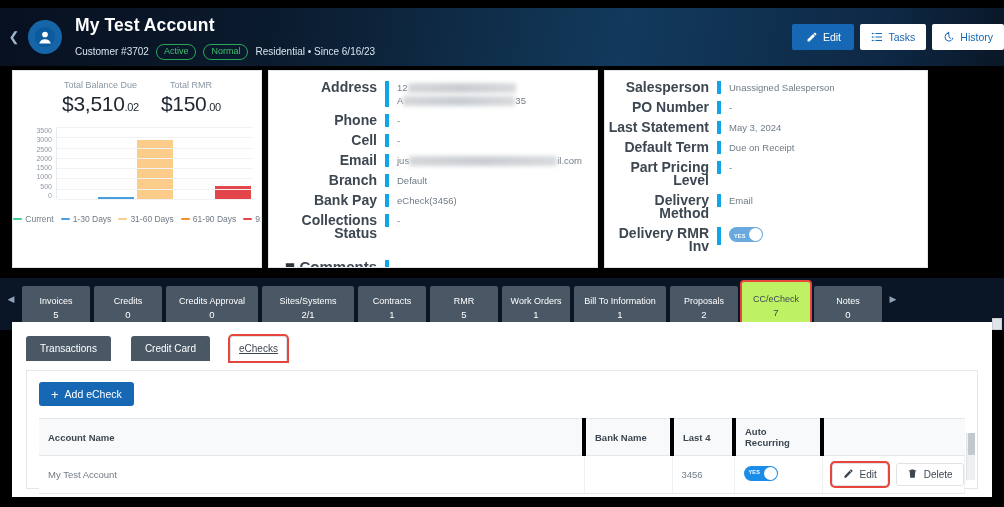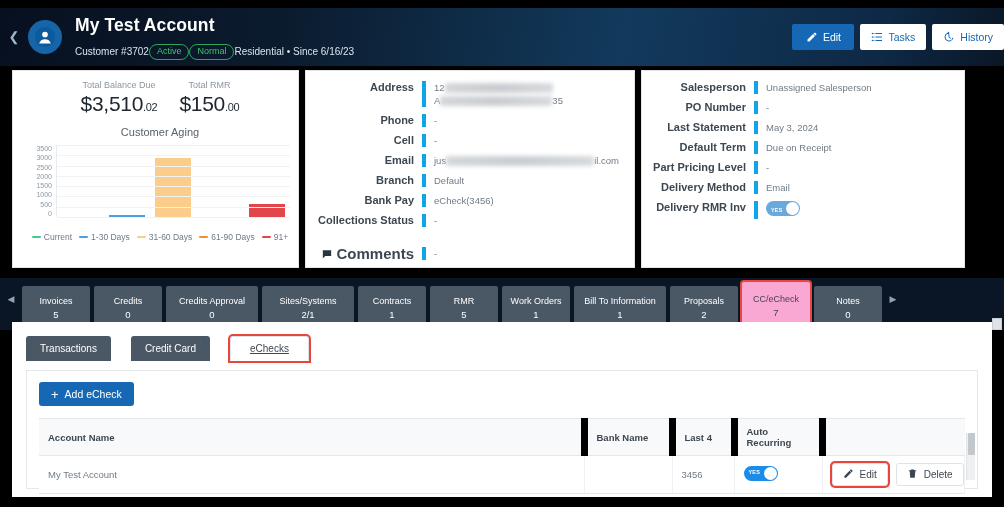--- a/index.html
+++ b/index.html
@@ -35,21 +35,21 @@
     flex: 0 0 34px;
   }
   .avatar svg { display: block; }
   .hdr-text { margin-left: 13px; }
   .hdr-title {
     color: #ffffff; font-size: 17.5px; font-weight: bold;
     letter-spacing: .1px; line-height: 20px;
   }
   .hdr-sub {
     margin-top: 9px;
-    display: flex; align-items: center; 
+    display: flex; align-items: center; gap: 7px;
     color: #d7e3ee; font-size: 10px; line-height: 13px;
   }
   .pill {
     border: 1px solid #2aa65a; color: #3ec46f;
     border-radius: 9px; padding: 1px 7px 2px;
     font-size: 9px; line-height: 11px;
   }
   .hdr-meta { color: #d7e3ee; font-size: 10px; }
 
   .hdr-actions {
@@ -69,21 +69,21 @@
   
   .cards {
     position: absolute; left: 12px; top: 70px;
     width: 980px; height: 198px;
     display: flex; gap: 6px;
   }
   .card {
     background: #fff; border: 1px solid #e2e6ea;
     position: relative; overflow: hidden;
   }
-  .card-aging { width: 287px; padding-left: 9px; }
+  .card-aging { width: 250px; padding-left: 9px; }
   .card-mid { width: 330px; }
   .card-right { width: 324px; }
 
   
   .totals {
     display: flex; justify-content: center; gap: 22px;
     padding-top: 8px;
   }
   .tot-label { color: #8b97a3; font-size: 9px; text-align: center; line-height: 12px; }
   .tot-amt { color: #1d262f; font-size: 21px; font-weight: normal; text-align: center; line-height: 26px; letter-spacing: -.3px;}
@@ -113,21 +113,21 @@
     gap: 7px; margin-top: 7px; flex-wrap: nowrap;
   }
   .lg { display: flex; align-items: center; gap: 3px; color: #6f7a85; font-size: 8.5px; white-space: nowrap;}
   .lg i { display: block; width: 9px; height: 2px; border-radius: 1px; }
 
   
   .detail { padding: 10px 8px 0 0; }
   .drow { display: flex; align-items: flex-start; margin-bottom: 7px; }
   .dlabel {
     width: 116px; text-align: right; padding-right: 8px;
-    color: #3d4751; font-size: 11px; font-weight: bold; line-height: 13px;
+    color: #3d4751; font-size: 14px; font-weight: bold; line-height: 13px;
     flex: 0 0 116px;
   }
   .card-right .dlabel { width: 112px; flex: 0 0 112px; }
   .dval {
     border-left: 4px solid #0ea5e9; padding-left: 8px;
     color: #707b86; font-size: 9.5px; line-height: 13px;
     min-height: 13px; flex: 1;
     position: relative;
   }
   .redact {
@@ -172,21 +172,21 @@
     background: #4a5866; color: #ffffff;
     width: 68px; height: 44px;
     display: flex; flex-direction: column; align-items: center; justify-content: center;
     border-radius: 2px 2px 0 0; cursor: pointer;
     font-size: 9px; line-height: 12px; text-align: center;
     padding: 0 3px;
   }
   .tab .tnum { margin-top: 2px; font-size: 9.5px; }
   .tab.wide { width: 92px; }
   .tab.active {
-    background: #f9a8d4; color: #3d4751; height: 48px;
+    background: #bef264; color: #3d4751; height: 48px;
     box-shadow: 0 0 0 2px #e8453c;
   }
 
   
   .panel {
     position: absolute; left: 12px; top: 322px;
     width: 980px; height: 175px;
     background: #ffffff;
   }
   .subtabs {
@@ -194,21 +194,21 @@
     align-items: flex-end;
   }
   .subtab {
     background: #4a5866; color: #ffffff;
     font-size: 10px; padding: 7px 14px 7px;
     border-radius: 3px 3px 0 0; cursor: pointer;
   }
   .subtab.active {
     background: #ffffff; color: #3d4751;
     border: 1px solid #dfe3e7; border-bottom: 1px solid #fff;
-    box-shadow: 0 0 0 2px #e8453c; padding: 6px 19px; text-decoration: underline;
+    box-shadow: 0 0 0 2px #e8453c; padding: 6px 8px; text-decoration: underline;
   }
   .panel-body {
     position: absolute; left: 14px; top: 48px; right: 14px; bottom: 8px;
     border: 1px solid #e4e8eb; background: #fff;
     padding: 11px 12px 0 12px;
   }
   .addbtn {
     background: #1668b5; color: #fff; border-radius: 3px;
     height: 24px; display: inline-flex; align-items: center; gap: 6px;
     padding: 0 12px; font-size: 10.5px; cursor: pointer;
@@ -222,21 +222,21 @@
   table.grid th {
     text-align: left; font-size: 9.5px; color: #3d4751; font-weight: bold;
     background: #f7f9fa; border-top: 1px solid #e4e8eb; border-bottom: 1px solid #e4e8eb;
     padding: 7px 9px; height: 26px;
   }
   table.grid td {
     font-size: 9.5px; color: #707b86;
     border-bottom: 1px solid #e4e8eb; border-right: 1px solid #eef1f3;
     padding: 7px 9px; height: 34px; background: #fff;
   }
-  table.grid th + th { border-left: 7px solid #000000; }
+  table.grid th + th { border-left: 4px solid #000000; }
   .col-acct { width: 545px; }
   .col-bank { width: 88px; }
   .col-last4 { width: 62px; }
   .col-auto  { width: 88px; }
   .col-act   { width: auto; }
   .rowactions { display: flex; gap: 8px; align-items: center; }
   .actbtn {
     display: inline-flex; align-items: center; gap: 6px;
     border: 1px solid #dfe3e7; background: #fff; border-radius: 3px;
     padding: 4px 10px; font-size: 10px; color: #3d4751; cursor: pointer;
@@ -331,21 +331,20 @@
           </div>
         </div>
         <div>
           <div class="tot-label">Total RMR</div>
           <div class="tot-amt">
             <span>$150</span><span class="cents">.00</span>
           </div>
         </div>
       </div>
 
-      <div class="chart-title">Customer Aging</div>
 
       <div class="chart-wrap">
         <div class="yaxis" id="yaxis">
             <span>3500</span>
             <span>3000</span>
             <span>2500</span>
             <span>2000</span>
             <span>1500</span>
             <span>1000</span>
             <span>500</span>

